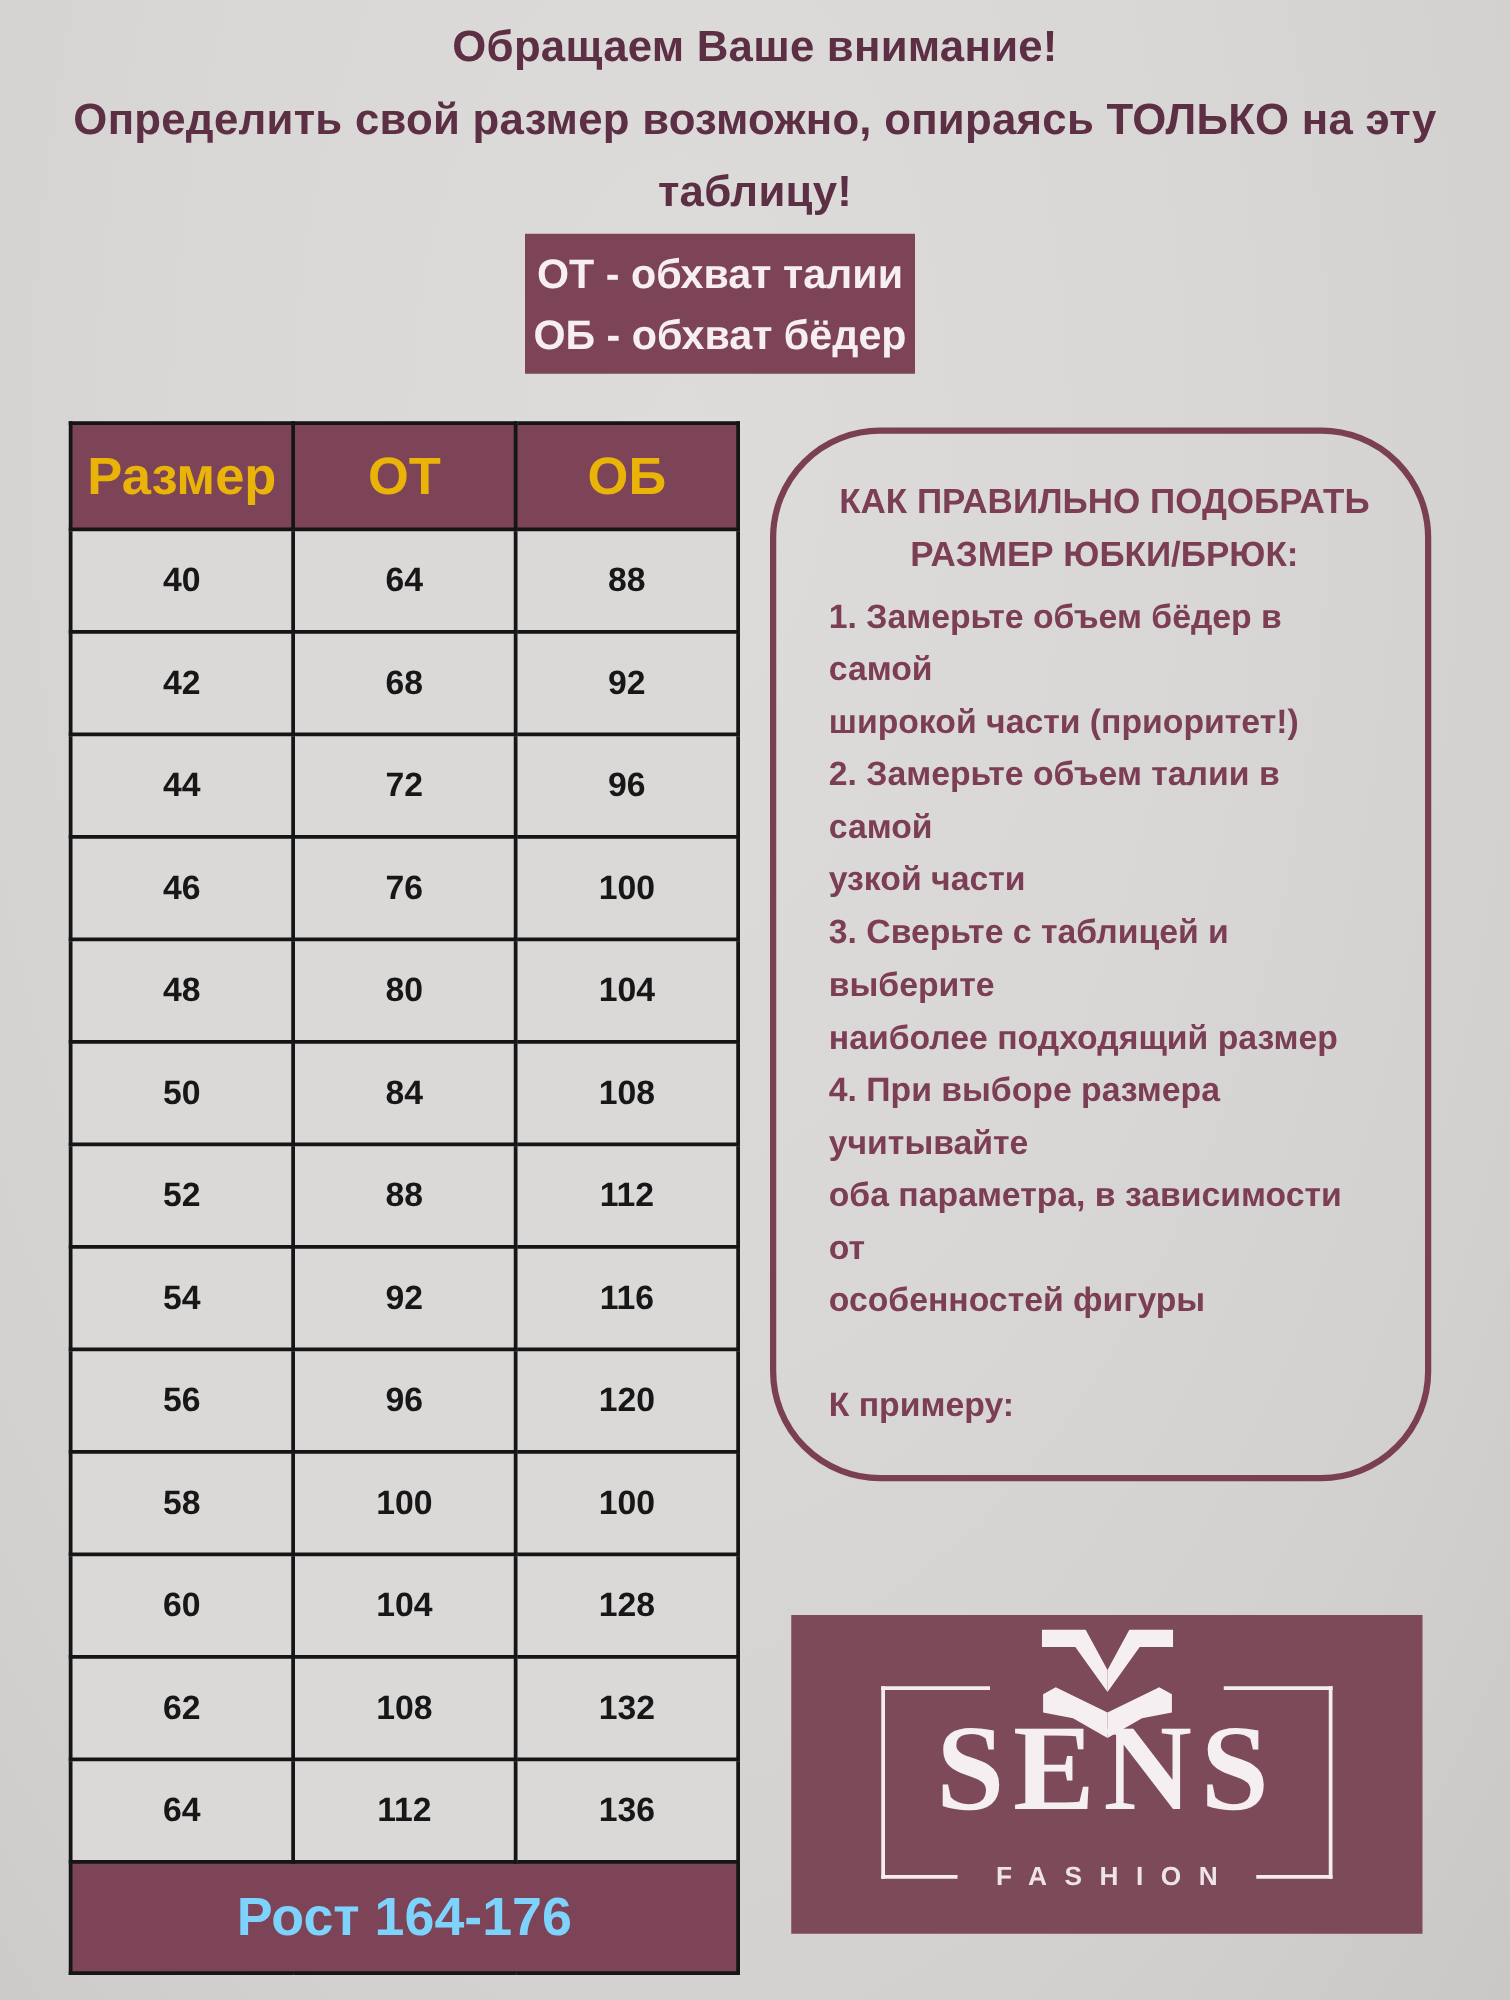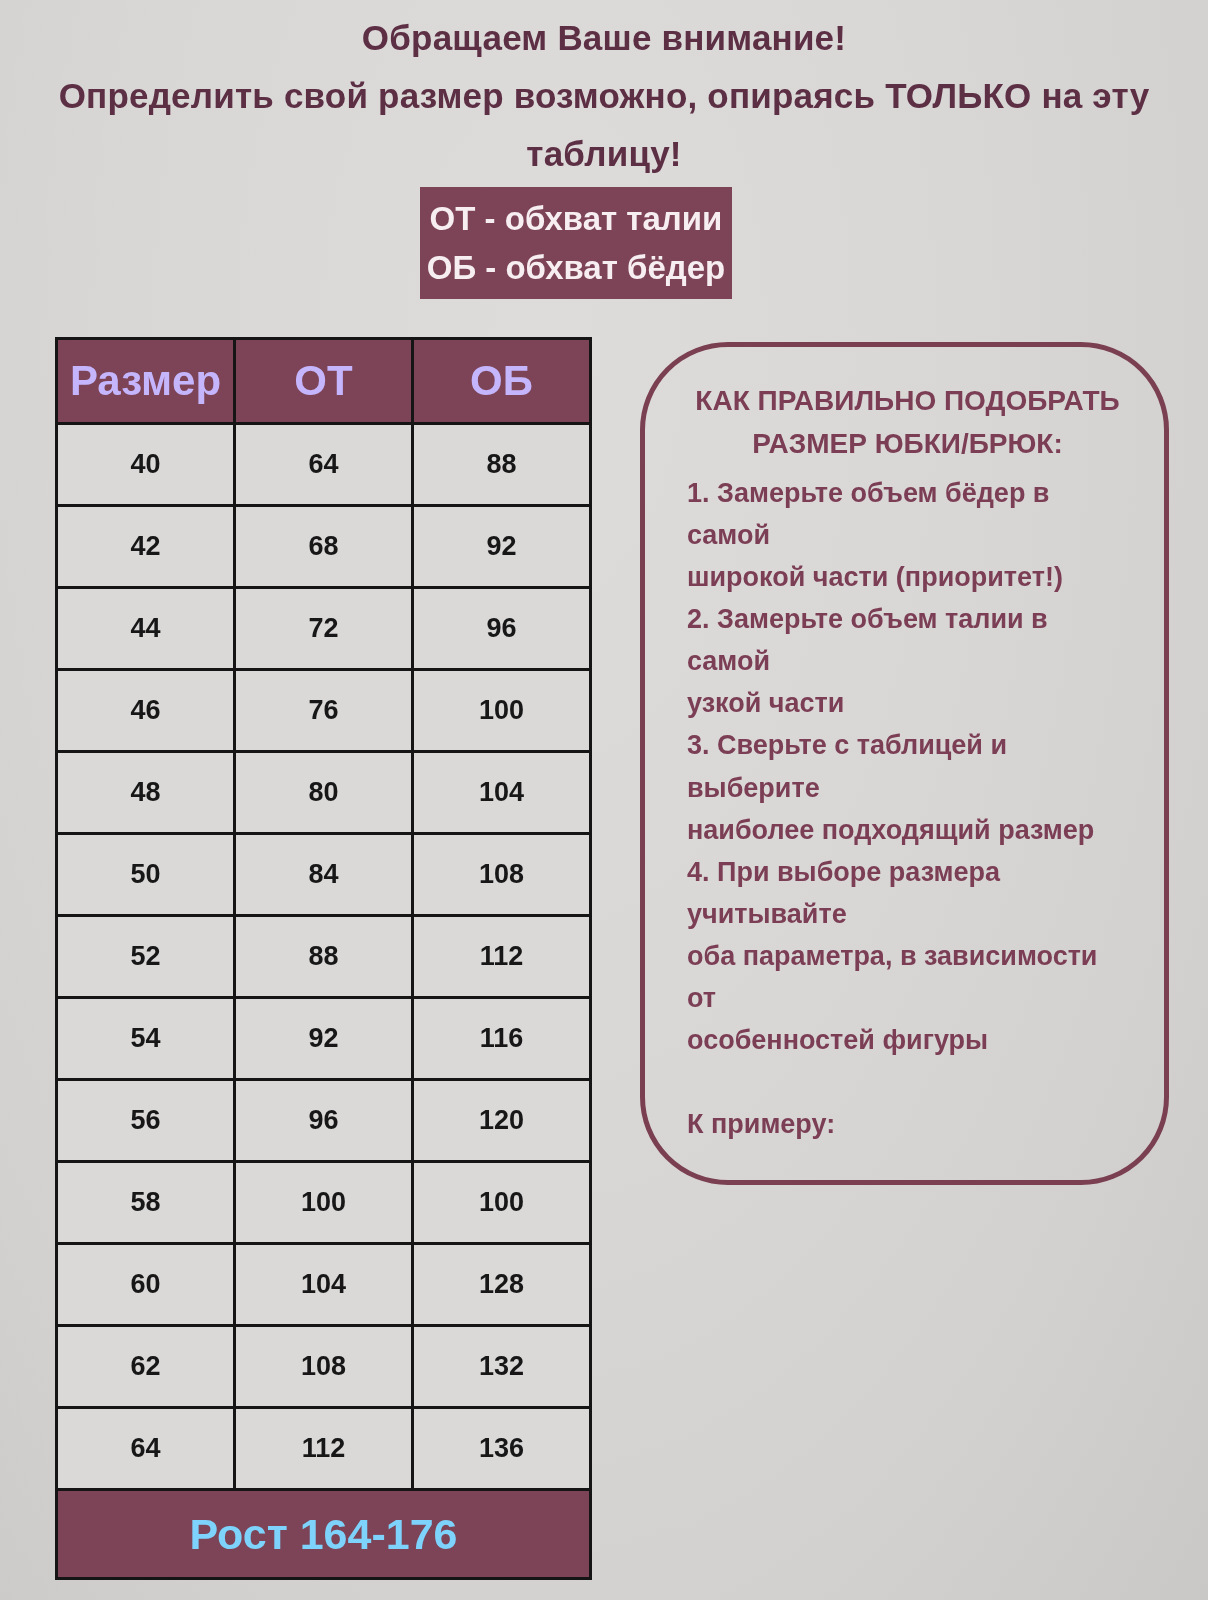--- a/index.html
+++ b/index.html
@@ -32,31 +32,31 @@
   
   .size-table{
     position:absolute;left:55px;top:337px;width:537px;
     border-collapse:collapse;table-layout:fixed;
   }
   .size-table th,.size-table td{
     border:3px solid #151515;text-align:center;vertical-align:middle;
     font-weight:bold;padding:0;
   }
   .size-table th{
-    background:#7c4456;color:#c4b5fd;font-size:42px;height:82px;
+    background:#7c4456;color:#eab308;font-size:42px;height:82px;
   }
   .size-table td{
     background:#dbd9d8;color:#171717;font-size:27px;height:79px;
   }
   .size-table .t-footer td{
     background:#7c4456;color:#7dd3fc;font-size:43px;height:86px;
   }
   
   .guide{
-    position:absolute;left:640px;top:342px;width:529px;height:843px;
+    position:absolute;left:616px;top:342px;width:529px;height:843px;
     box-sizing:border-box;
     border:5px solid #7a4052;border-radius:88px;
     padding:32px 36px 18px 42px;
     color:#7b3e54;overflow:hidden;
   }
   .guide-title{
     text-align:center;font-weight:bold;font-size:28px;line-height:1.55;
     white-space:pre-line;
   }
   .guide-body{
@@ -204,14 +204,32 @@
 
 К примеру:
 
 Обхват талии 83 см
 Обхват бёдер 106 см
 Вам подойдет размер 50
 
 Удачных Вам покупок!</div>
   </div>
 
+  <div class="logo">
+    <div class="logo-frame">
+      <span class="lf-left"></span>
+      <span class="lf-right"></span>
+      <span class="lf-top-l"></span>
+      <span class="lf-top-r"></span>
+      <span class="lf-bot-l"></span>
+      <span class="lf-bot-r"></span>
+    </div>
+    <svg class="logo-icon" viewBox="0 0 120 100" aria-hidden="true">
+      <polygon points="3,2 41,2 60,37 60,56 32,17 3,17"></polygon>
+      <polygon points="117,2 79,2 60,37 60,56 88,17 117,17"></polygon>
+      <polygon points="4,58 15,52 60,74 60,96 30,79 4,74"></polygon>
+      <polygon points="116,58 105,52 60,74 60,96 90,79 116,74"></polygon>
+    </svg>
+    <div class="logo-brand">SENS</div>
+    <div class="logo-sub">FASHION</div>
+  </div>
 
 </div>
 
 </body></html>

